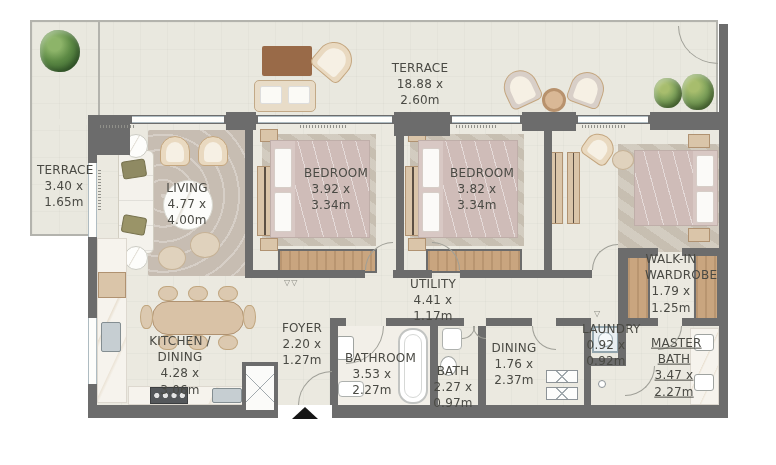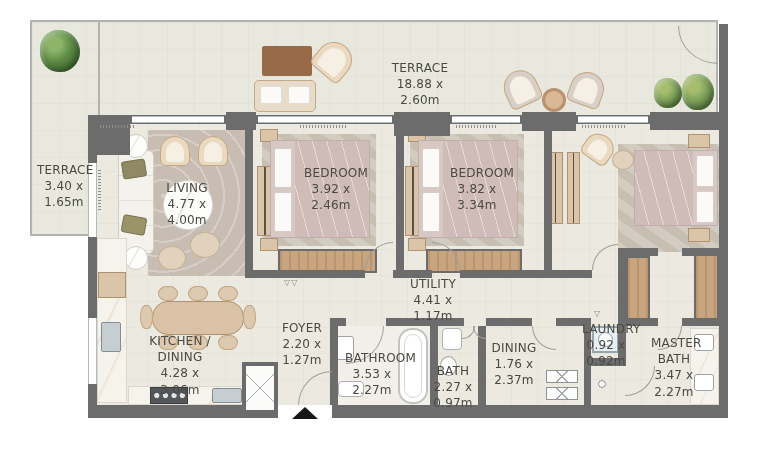--- a/index.html
+++ b/index.html
@@ -260,26 +260,30 @@
   <div class="lbl" style="left:420px;top:84px;width:64px;">
     <span>TERRACE</span>
     <span>18.88 x 2.60m</span>
   </div>
   <div class="lbl" style="left:187px;top:204px;width:50px;">
     <span>LIVING</span>
     <span>4.77 x 4.00m</span>
   </div>
   <div class="lbl" style="left:331px;top:189px;width:54px;">
     <span>BEDROOM</span>
-    <span>3.92 x 2.46m</span>
+    <span>3.92 x 3.34m</span>
   </div>
   <div class="lbl" style="left:477px;top:189px;width:54px;">
     <span>BEDROOM</span>
     <span>3.82 x 3.34m</span>
   </div>
+  <div class="lbl" style="left:671px;top:283px;width:52px;">
+    <span>WALK-IN WARDROBE</span>
+    <span>1.79 x 1.25m</span>
+  </div>
   <div class="lbl" style="left:433px;top:300px;width:60px;">
     <span>UTILITY</span>
     <span>4.41 x 1.17m</span>
   </div>
   <div class="lbl" style="left:302px;top:344px;width:56px;">
     <span>FOYER</span>
     <span>2.20 x 1.27m</span>
   </div>
   <div class="lbl" style="left:180px;top:365px;width:80px;">
     <span>KITCHEN / DINING</span>
@@ -294,18 +298,18 @@
     <span>2.27 x 0.97m</span>
   </div>
   <div class="lbl" style="left:514px;top:364px;width:54px;">
     <span>DINING</span>
     <span>1.76 x 2.37m</span>
   </div>
   <div class="lbl" style="left:606px;top:345px;width:48px;">
     <span>LAUNDRY</span>
     <span>0.92 x 0.92m</span>
   </div>
-  <div class="lbl" style="left:674px;top:367px;width:46px;">
+  <div class="lbl" style="left:674px;top:367px;width:46px;text-decoration:underline;">
     <span>MASTER BATH</span>
     <span>3.47 x 2.27m</span>
   </div>
 
 </div>
 
 </body></html>

